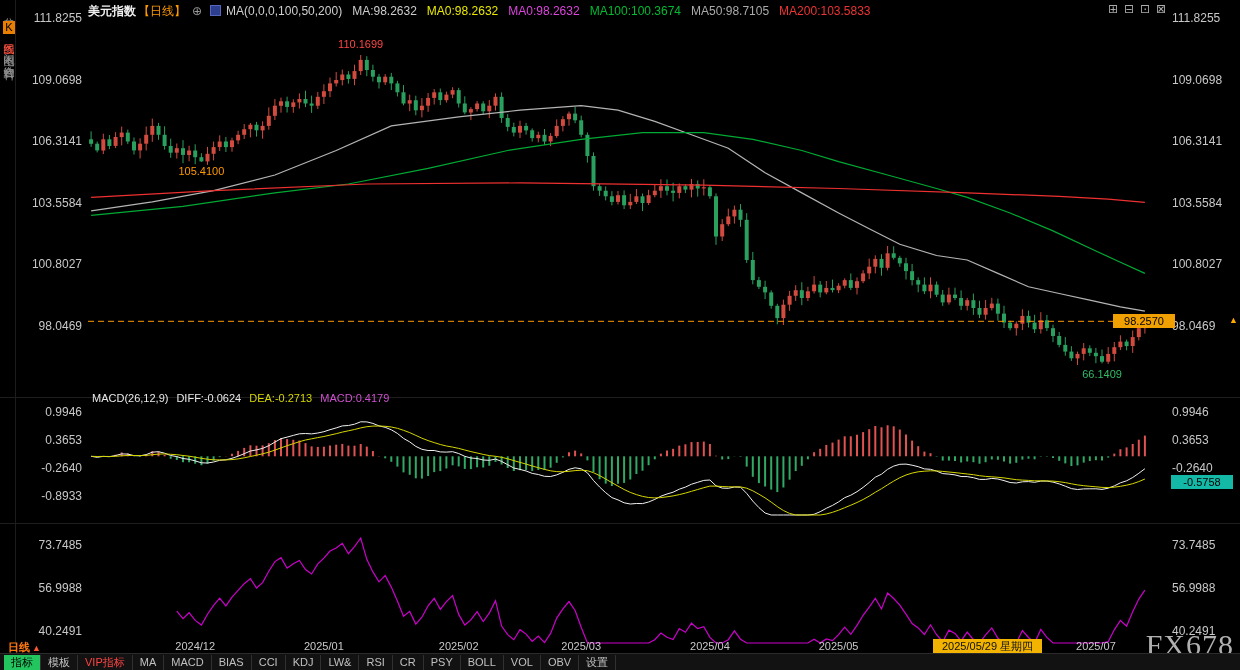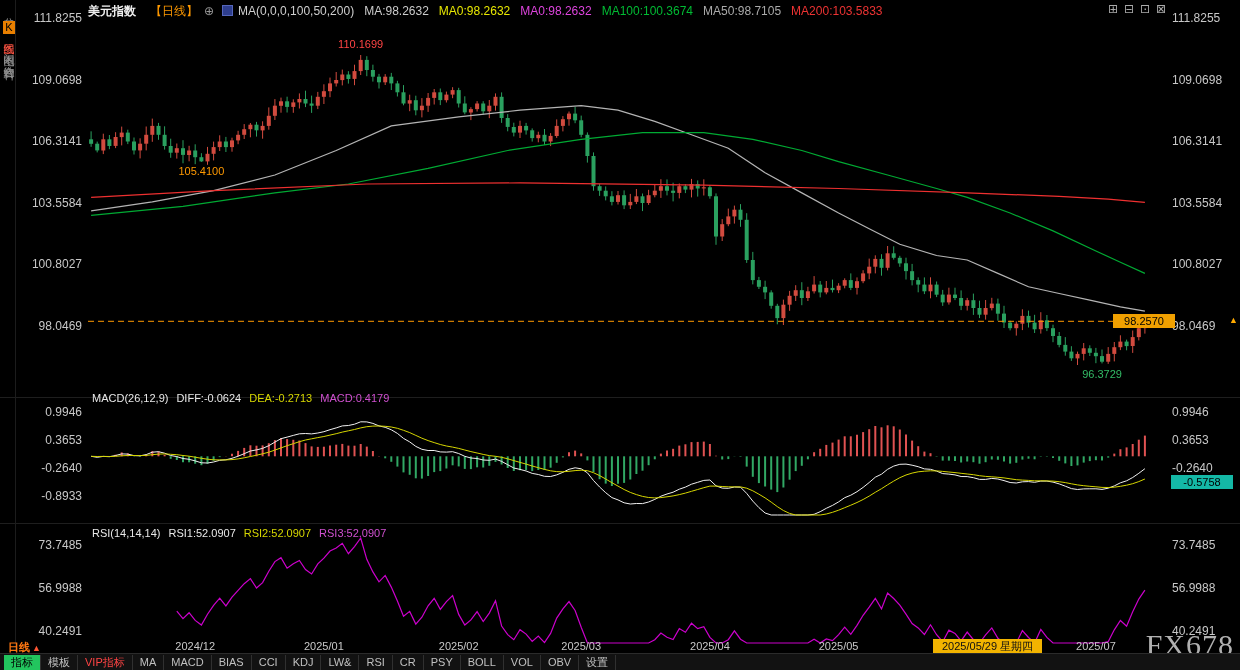--- a/index.html
+++ b/index.html
@@ -2,21 +2,21 @@
 <html><head>
 <meta charset="utf-8">
 <style>
   html,body{margin:0;padding:0;background:#000;}
   #app{position:relative;width:1240px;height:670px;background:#000;overflow:hidden;
        font-family:"Liberation Sans","DejaVu Sans",sans-serif;font-size:11px;color:#c8c8c8;}
   #chart-svg{position:absolute;left:0;top:0;}
   .hline{position:absolute;left:0;width:1240px;height:1px;background:#1e1e1e;}
   
   #header{position:absolute;left:88px;top:3px;white-space:nowrap;font-size:12px;color:#ccc;z-index:5;}
-  #symbol{color:#f0f0f0;font-weight:bold;margin-right:14px;}
+  #symbol{color:#f0f0f0;font-weight:bold;margin-right:2px;}
   #period-tag{color:#ff9900;margin-right:6px;}
   #add-icon{color:#999;margin-right:8px;cursor:pointer;}
   #indicator-badge{display:inline-block;width:9px;height:9px;background:#2e3e8e;border:1px solid #5566bb;margin-right:5px;vertical-align:-1px;}
   #ma-settings{color:#cfcfcf;margin-right:10px;}
   #ma-readouts span{margin-right:10px;}
   
   #top-icons{position:absolute;right:72px;top:2px;z-index:5;}
   .tr-icon{display:inline-block;width:14px;height:14px;line-height:14px;text-align:center;color:#aaa;font-size:12px;margin-left:2px;cursor:pointer;}
   
   #sidebar{position:absolute;left:0;top:0;width:15px;height:652px;border-right:1px solid #1c1c1c;z-index:5;}
@@ -606,23 +606,20 @@
       </g>
     </svg>
 
   <div class="hline" style="top:397px"></div>
   <div class="hline" style="top:523px"></div>
 
   <div id="macd-header">
     <span class="w">MACD(26,12,9)</span><span class="w">DIFF:-0.0624</span><span class="y">DEA:-0.2713</span><span class="m">MACD:0.4179</span>
   </div>
 
-  <div id="rsi-header">
-    <span class="w">RSI(14,14,14)</span><span class="w">RSI1:52.0907</span><span class="y">RSI2:52.0907</span><span class="m">RSI3:52.0907</span>
-  </div>
 
   <div id="price-tag" style="top: 314.304px;">98.2570</div>
   <div id="axis-marker" style="top: 315.304px;">▲</div>
   <div id="macd-tag" style="top: 474.873px;">-0.5758</div>
 
   <div id="date-highlight">2025/05/29 星期四</div>
 
   <div id="period-bottom">
     <span>日线</span><span class="arr">▲</span>
   </div>
@@ -659,15 +656,15 @@
     <div class="axis-label axis-left" style="top: 624px;">40.2491</div>
     <div class="axis-label axis-right" style="top: 624px;">40.2491</div>
     <div class="x-tick" style="left: 165.225px;">2024/12</div>
     <div class="x-tick" style="left: 293.896px;">2025/01</div>
     <div class="x-tick" style="left: 428.694px; text-align: center;">2025/02</div>
     <div class="x-tick" style="left: 551.237px;">2025/03</div>
     <div class="x-tick" style="left: 679.908px;">2025/04</div>
     <div class="x-tick" style="left: 808.578px;">2025/05</div>
     <div class="x-tick" style="left: 1065.92px;">2025/07</div>
     <div class="annot" style="left: 325.659px; top: 38.0085px; color: rgb(255, 68, 68); width: 70px; text-align: center;">110.1699</div>
-    <div class="annot" style="left: 1067.05px; top: 368.42px; color: rgb(51, 187, 102); width: 70px; text-align: center;">96.3729</div>
+    <div class="annot" style="left: 1067.05px; top: 368.42px; color: rgb(51, 187, 102); width: 70px; text-align: center;">66.1409</div>
     <div class="annot" style="left: 166.353px; top: 165.409px; color: rgb(255, 153, 0); width: 70px; text-align: center;">105.4100</div>
   </div>
 
 </body></html>

